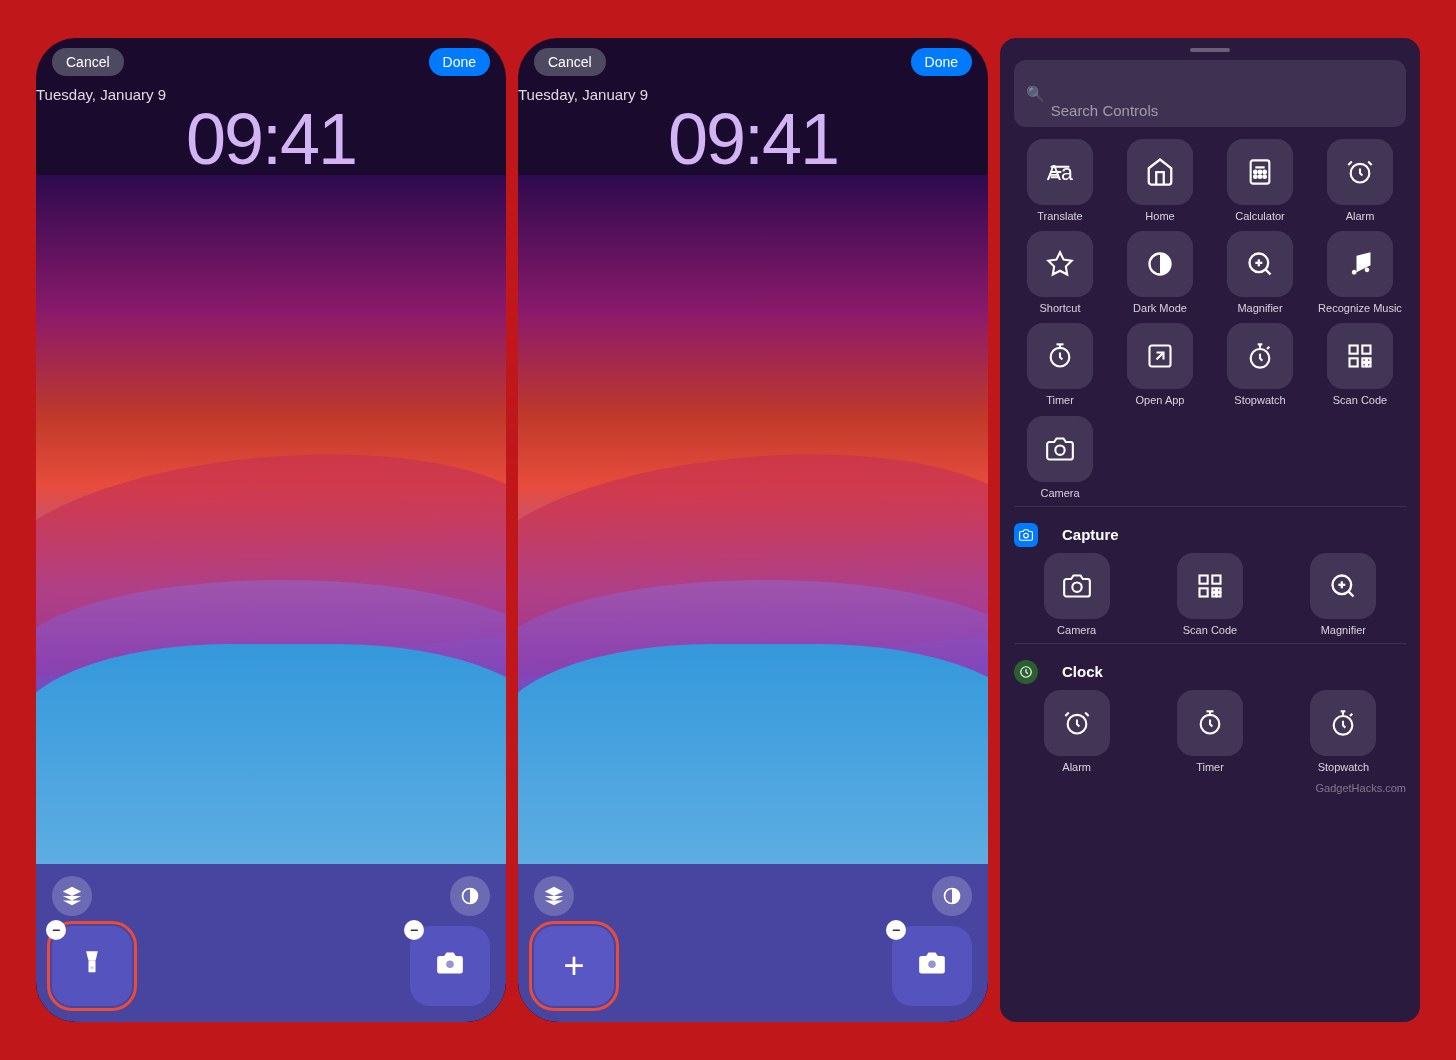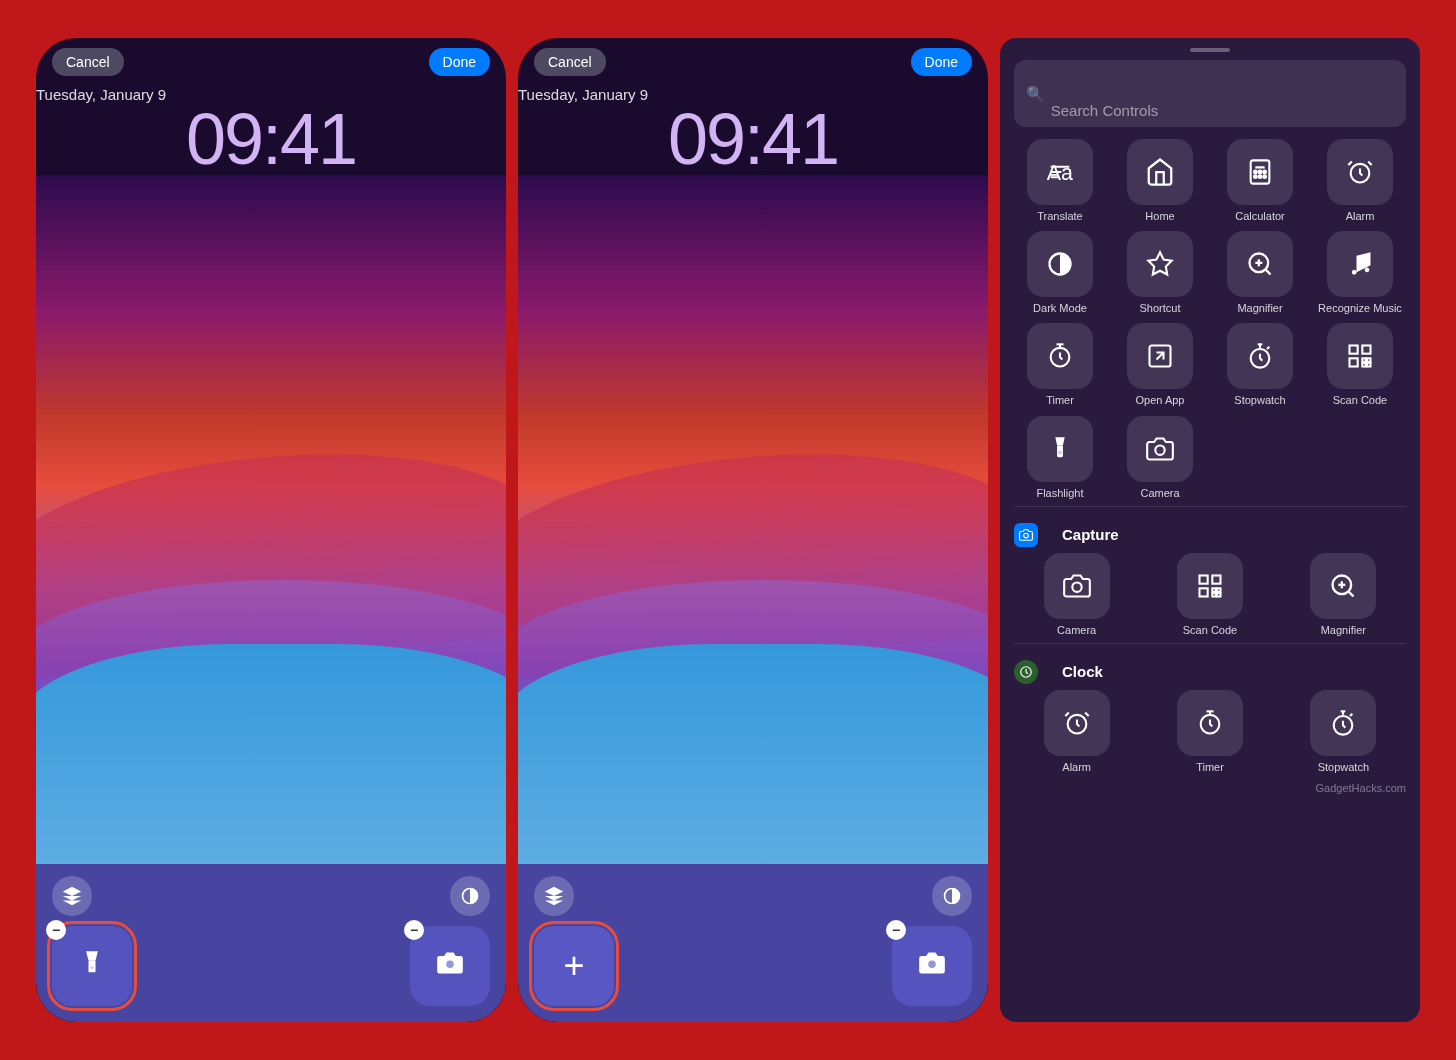--- a/index.html
+++ b/index.html
@@ -469,33 +469,33 @@
                 <polyline points="12 9 12 13 14 15"></polyline>
                 <line x1="5" y1="3" x2="2" y2="6"></line>
                 <line x1="19" y1="3" x2="22" y2="6"></line>
               </svg>
           </div>
           <span class="grid-label">Alarm</span>
         </div>
 
         <div class="grid-item">
           <div class="grid-icon-bg">
+            <svg width="28" height="28" viewBox="0 0 24 24" fill="none" stroke="white" stroke-width="1.8">
+                <polygon points="12 2 15.09 8.26 22 9.27 17 14.14 18.18 21.02 12 17.77 5.82 21.02 7 14.14 2 9.27 8.91 8.26 12 2"></polygon>
+              </svg>
+          </div>
+          <span class="grid-label">Shortcut</span>
+        </div>
+        <div class="grid-item">
+          <div class="grid-icon-bg">
             <svg width="28" height="28" viewBox="0 0 24 24" fill="white">
                 <path d="M12 2a10 10 0 1 0 0 20A10 10 0 0 0 12 2zm0 2v16a8 8 0 0 1 0-16z"></path>
               </svg>
           </div>
           <span class="grid-label">Dark Mode</span>
-        </div>
-        <div class="grid-item">
-          <div class="grid-icon-bg">
-            <svg width="28" height="28" viewBox="0 0 24 24" fill="none" stroke="white" stroke-width="1.8">
-                <polygon points="12 2 15.09 8.26 22 9.27 17 14.14 18.18 21.02 12 17.77 5.82 21.02 7 14.14 2 9.27 8.91 8.26 12 2"></polygon>
-              </svg>
-          </div>
-          <span class="grid-label">Shortcut</span>
         </div>
         <div class="grid-item">
           <div class="grid-icon-bg">
             <svg width="28" height="28" viewBox="0 0 24 24" fill="none" stroke="white" stroke-width="2">
                 <circle cx="11" cy="11" r="8"></circle>
                 <line x1="21" y1="21" x2="16.65" y2="16.65"></line>
                 <line x1="8" y1="11" x2="14" y2="11"></line>
                 <line x1="11" y1="8" x2="11" y2="14"></line>
               </svg>
           </div>
@@ -553,30 +553,20 @@
                 <rect x="18" y="14" width="3" height="3"></rect>
                 <rect x="14" y="18" width="3" height="3"></rect>
                 <rect x="18" y="18" width="3" height="3"></rect>
               </svg>
           </div>
           <span class="grid-label">Scan Code</span>
         </div>
 
         <div class="grid-item">
           <div class="grid-icon-bg">
-            <svg width="28" height="28" viewBox="0 0 24 24" fill="white">
-                <path d="M8 2l8 0-1.5 7h-5L8 2z"></path>
-                <rect x="9.5" y="9" width="5" height="10" rx="1"></rect>
-                <circle cx="12" cy="15" r="1.5" fill="rgba(180,180,255,0.8)"></circle>
-              </svg>
-          </div>
-          <span class="grid-label">Flashlight</span>
-        </div>
-        <div class="grid-item">
-          <div class="grid-icon-bg">
             <svg width="28" height="28" viewBox="0 0 24 24" fill="none" stroke="white" stroke-width="1.8">
                 <path d="M23 19a2 2 0 0 1-2 2H3a2 2 0 0 1-2-2V8a2 2 0 0 1 2-2h4l2-3h6l2 3h4a2 2 0 0 1 2 2z"></path>
                 <circle cx="12" cy="13" r="4"></circle>
               </svg>
           </div>
           <span class="grid-label">Camera</span>
         </div>
       </div>
 
       <div class="divider"></div>

